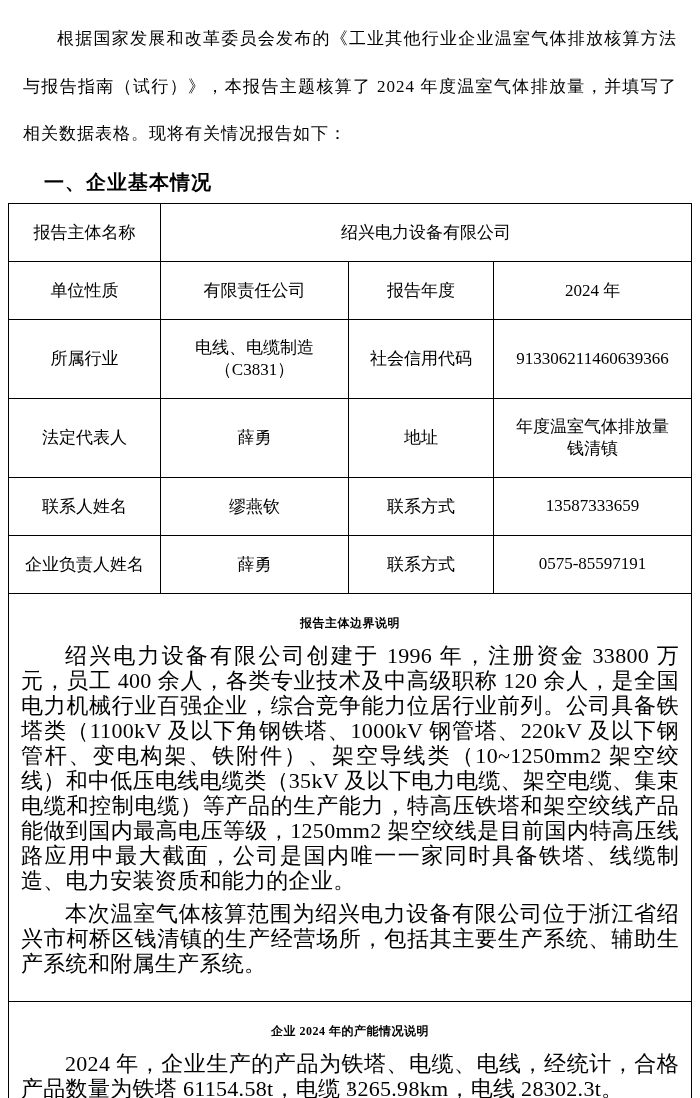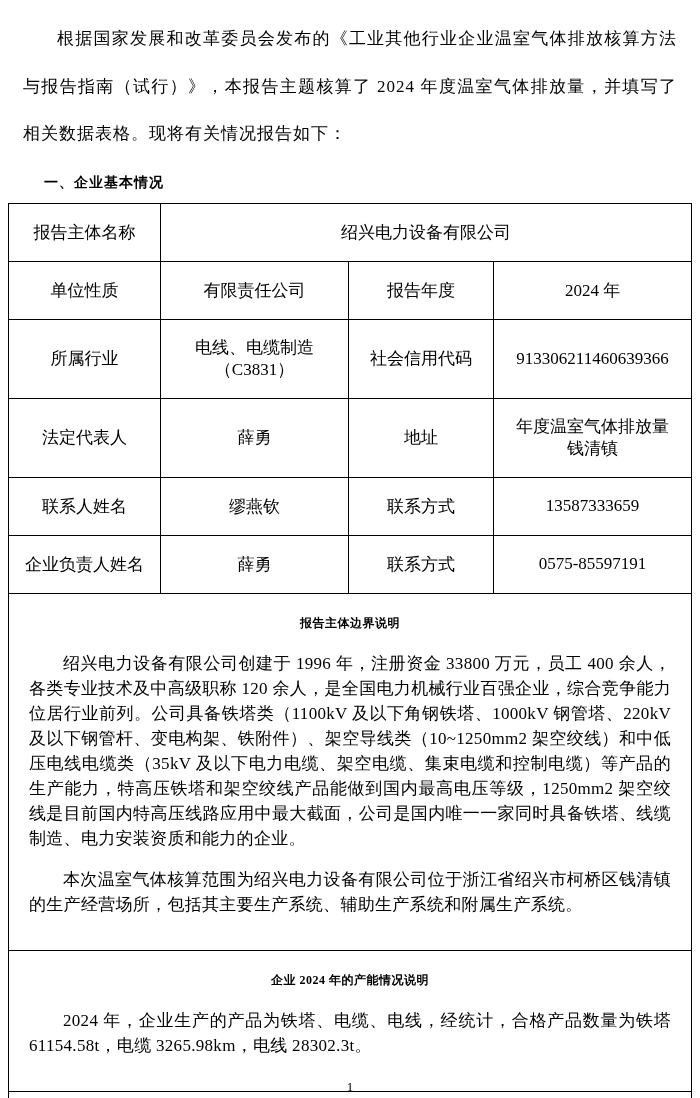--- a/index.html
+++ b/index.html
@@ -21,21 +21,21 @@
     font-size: 17px;
     line-height: 47.5px;
     text-align: justify;
     text-justify: inter-character;
     text-indent: 2em;
     letter-spacing: 1px;
   }
   .heading {
     margin: 2px 0 0 0;
     padding-left: 36px;
-    font-size: 14px;
+    font-size: 20px;
     font-weight: bold;
     line-height: 27px;
     letter-spacing: 1px;
   }
   table.info {
     border-collapse: collapse;
     table-layout: fixed;
     width: 683px;
     margin-top: 7px;
     font-size: 17px;
@@ -64,22 +64,22 @@
     padding: 2px 8px 2px 7px;
   }
   .sec-title {
     margin: 0;
     font-weight: bold;
     font-size: 12px;
     line-height: 24px;
     letter-spacing: 0.5px;
   }
   .sec-p {
-    margin: 16px;
-    font-size: 17px;
+    margin: 8px;
+    font-size: 22px;
     line-height: 25px;
     text-align: justify;
     text-justify: inter-character;
     text-indent: 2em;
     letter-spacing: 0.3px;
   }
   .page-number {
     position: absolute;
     bottom: 3px;
     left: 0;

